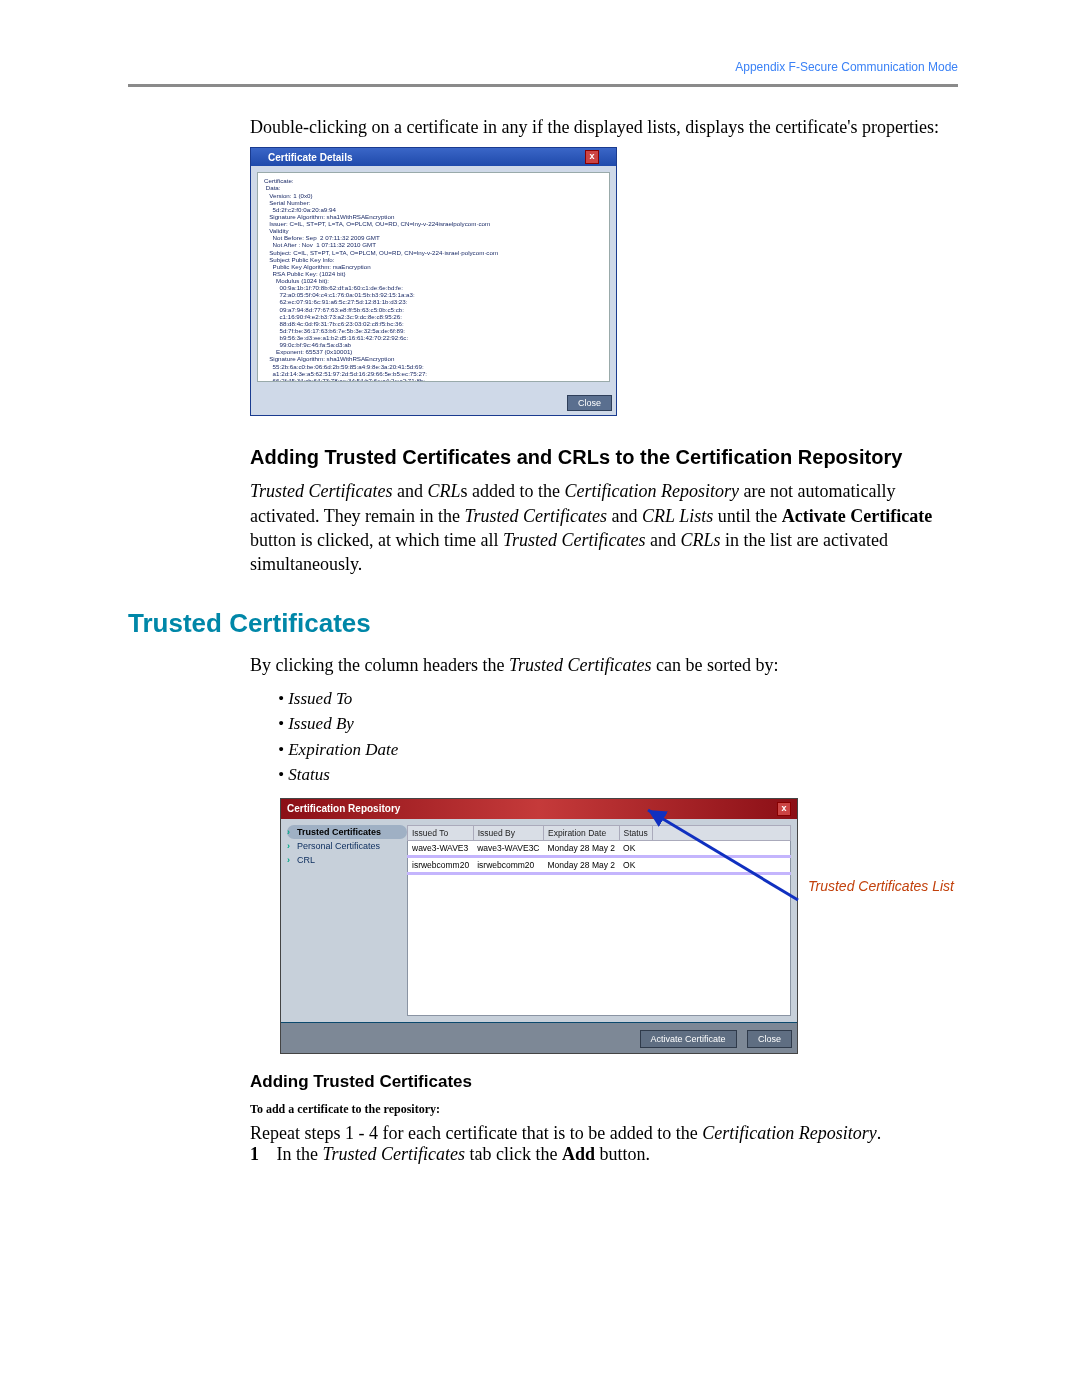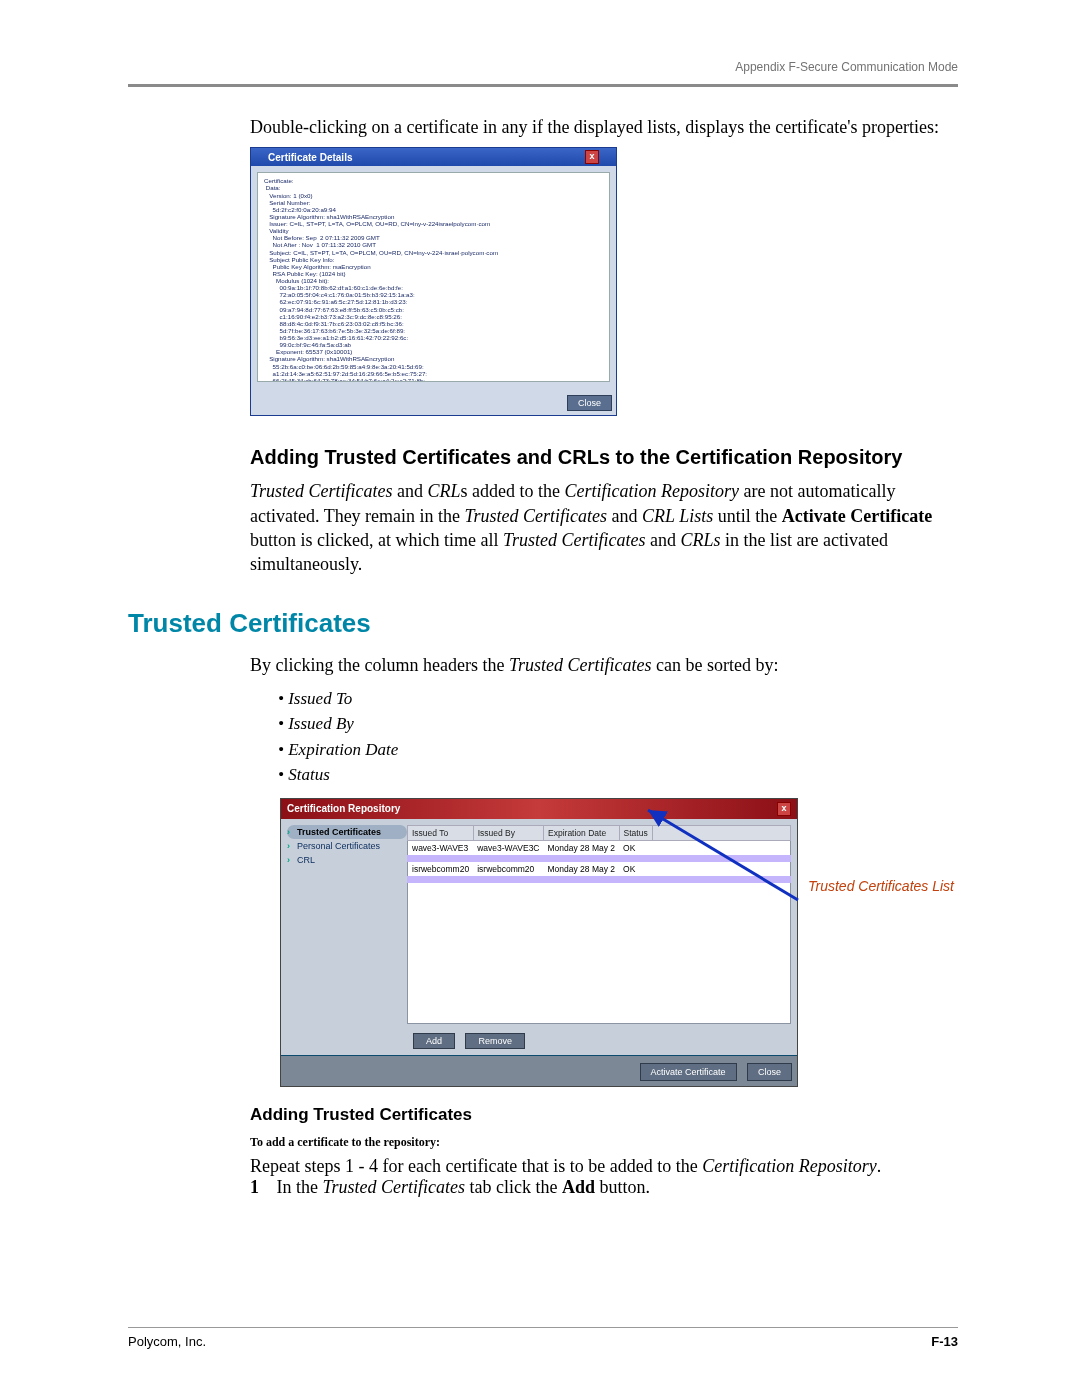--- a/index.html
+++ b/index.html
@@ -13,21 +13,21 @@
     width: 1080px;
     height: 1397px;
     position: relative;
     box-sizing: border-box;
     padding: 60px 122px 60px 128px;
   }
   .header-right {
     text-align: right;
     font-family: Arial, Helvetica, sans-serif;
     font-size: 12px;
-    color: #737373;
+    color: #3b82f6;
     margin-bottom: 10px;
   }
   .top-rule {
     height: 3px;
     background: #8a8a8a;
     margin-bottom: 28px;
   }
   .body-text {
     font-size: 18px;
     line-height: 1.35;
@@ -191,21 +191,21 @@
   .repo-table th {
     background:#d9dee6;
     border:1px solid #aab;
     padding:2px 4px;
     text-align:left;
     font-weight:normal;
     color:#222;
   }
   .repo-table td {
     padding:2px 4px;
-    border-bottom:7px solid #c4b5fd;
+    border-bottom:3px solid #c4b5fd;
     white-space:nowrap;
   }
   .repo-table-body {
     height:140px;
     background:#fff;
     border:1px solid #8a94a3;
     border-top:none;
     position:relative;
   }
   .repo-btnrow { margin-top:6px; }
@@ -351,24 +351,20 @@
             <tr>
               <td>isrwebcomm20</td>
               <td>isrwebcomm20</td>
               <td>Monday 28 May 2</td>
               <td>OK</td>
               <td></td>
             </tr>
           </tbody>
         </table>
         <div class="repo-table-body"></div>
-        <div class="repo-btnrow">
-          <span class="btn2 small">Add</span>
-          <span class="btn2 small">Remove</span>
-        </div>
       </div>
     </div>
     <div class="repo-footer">
       <span class="btn2">Activate Certificate</span>
       <span class="btn2">Close</span>
     </div>
   </div>
   <div style="position:relative;">
     <svg class="arrow" width="280" height="140">
       <defs>
@@ -388,19 +384,14 @@
 
 <div class="step">
   <span>Repeat steps 1 - 4 for each certificate that is to be added to the </span><i>Certification Repository</i><span>.</span>
 </div>
 
 <div class="step">
   <span class="num">1</span>
   <span>In the </span><i>Trusted Certificates</i><span> tab click the </span><b>Add</b><span> button.</span>
 </div>
 
-<div class="footer">
-  <div class="footer-rule"></div>
-  <span>Polycom, Inc.</span>
-  <span class="fr">F-13</span>
-</div>
 
 </div>
 
 </body></html>

